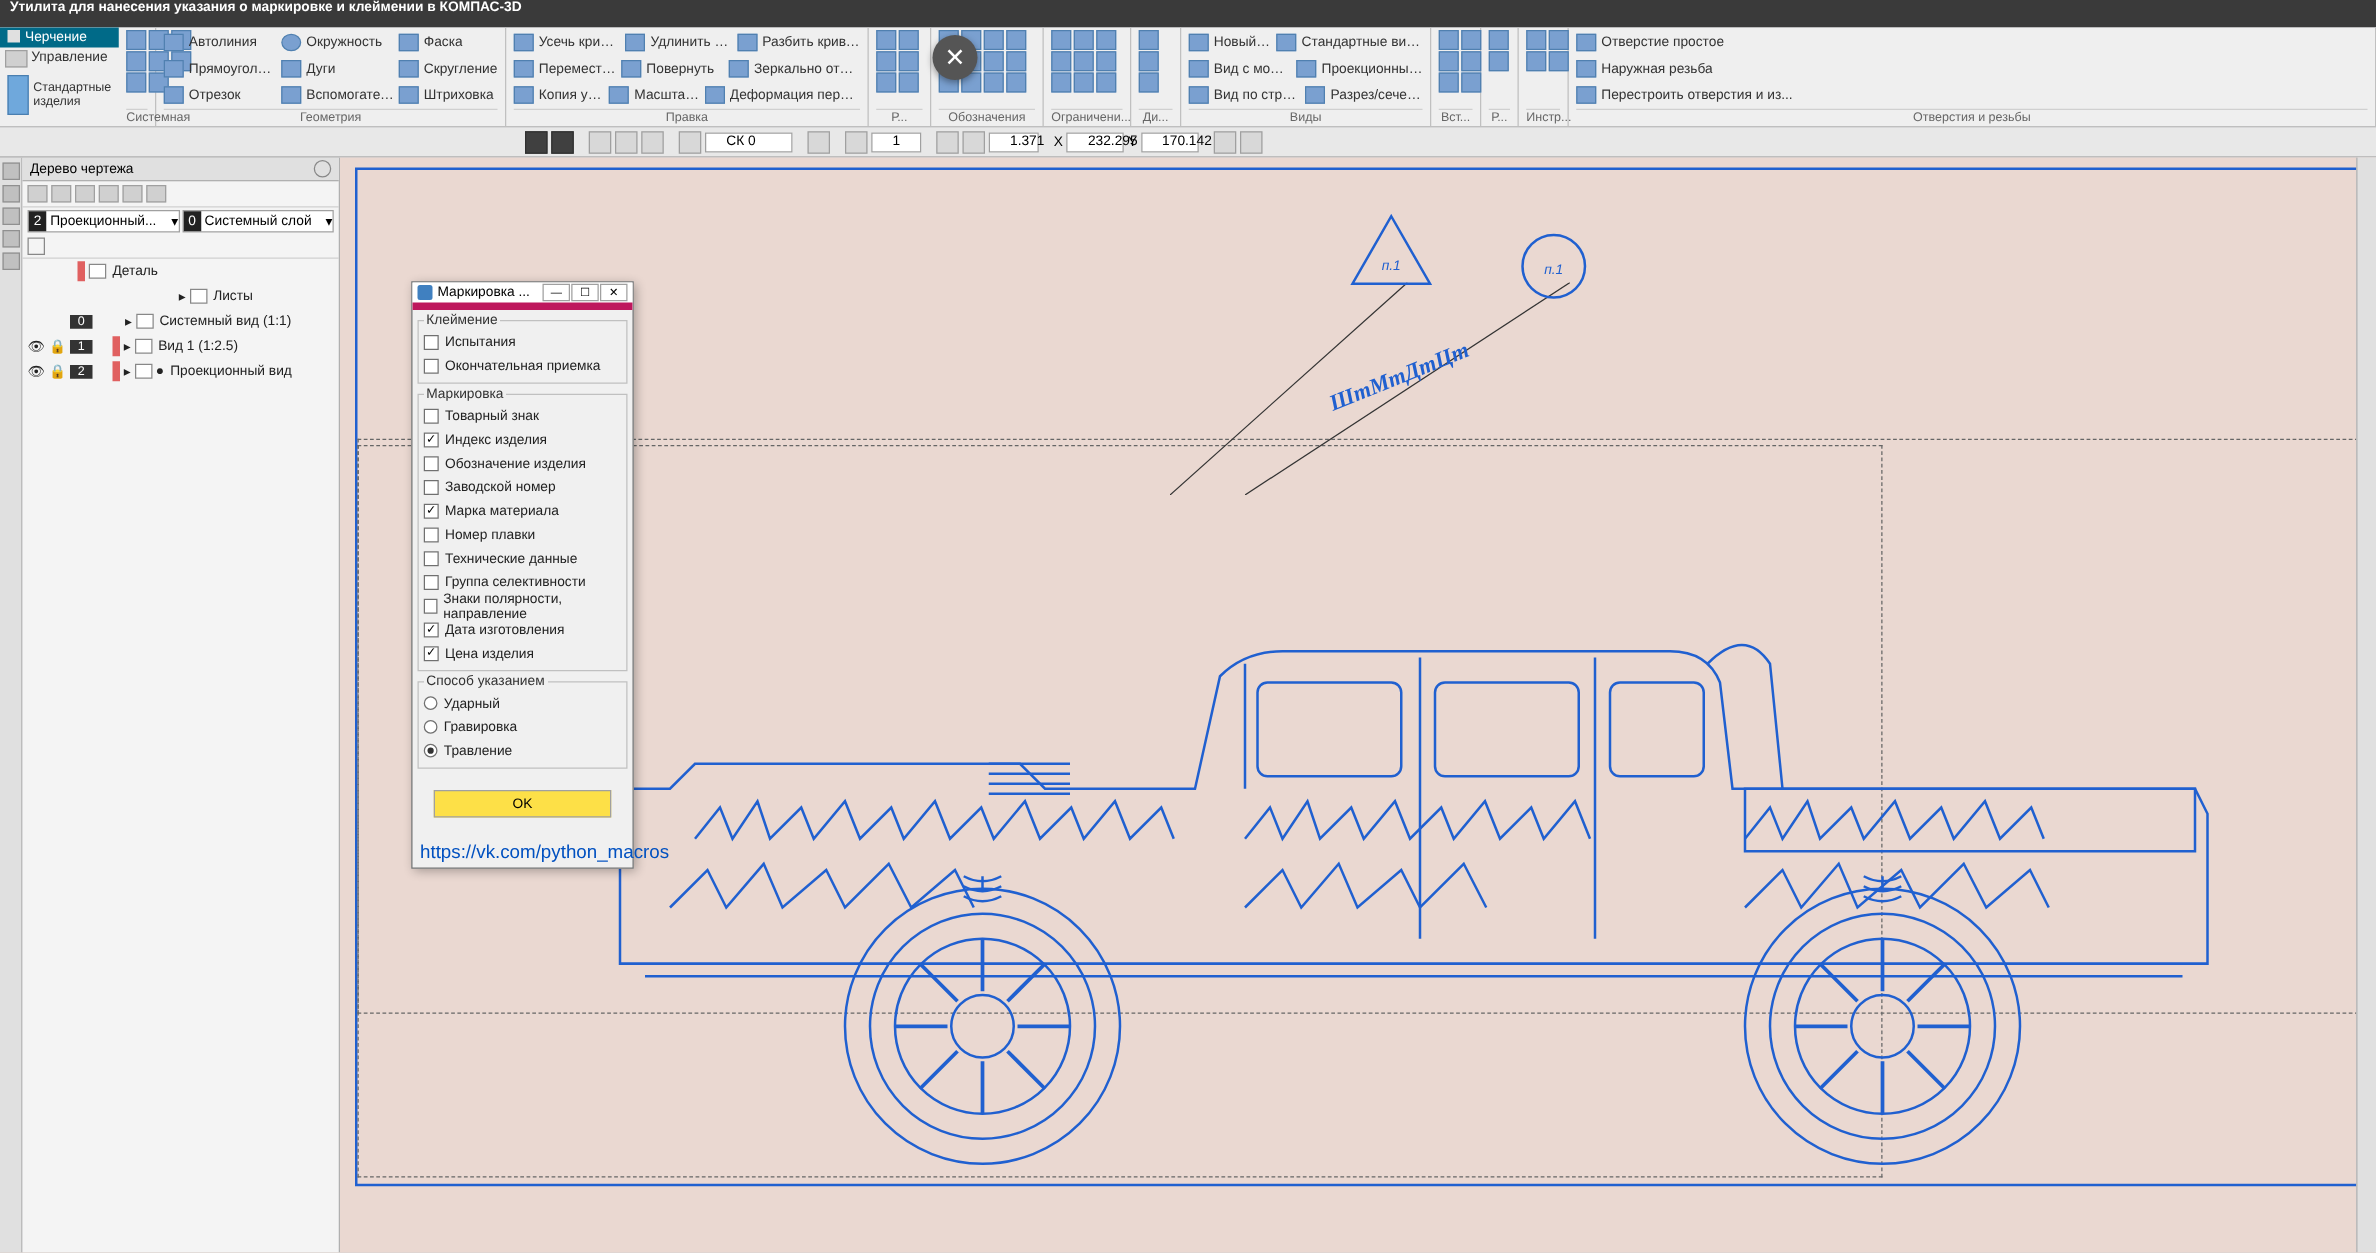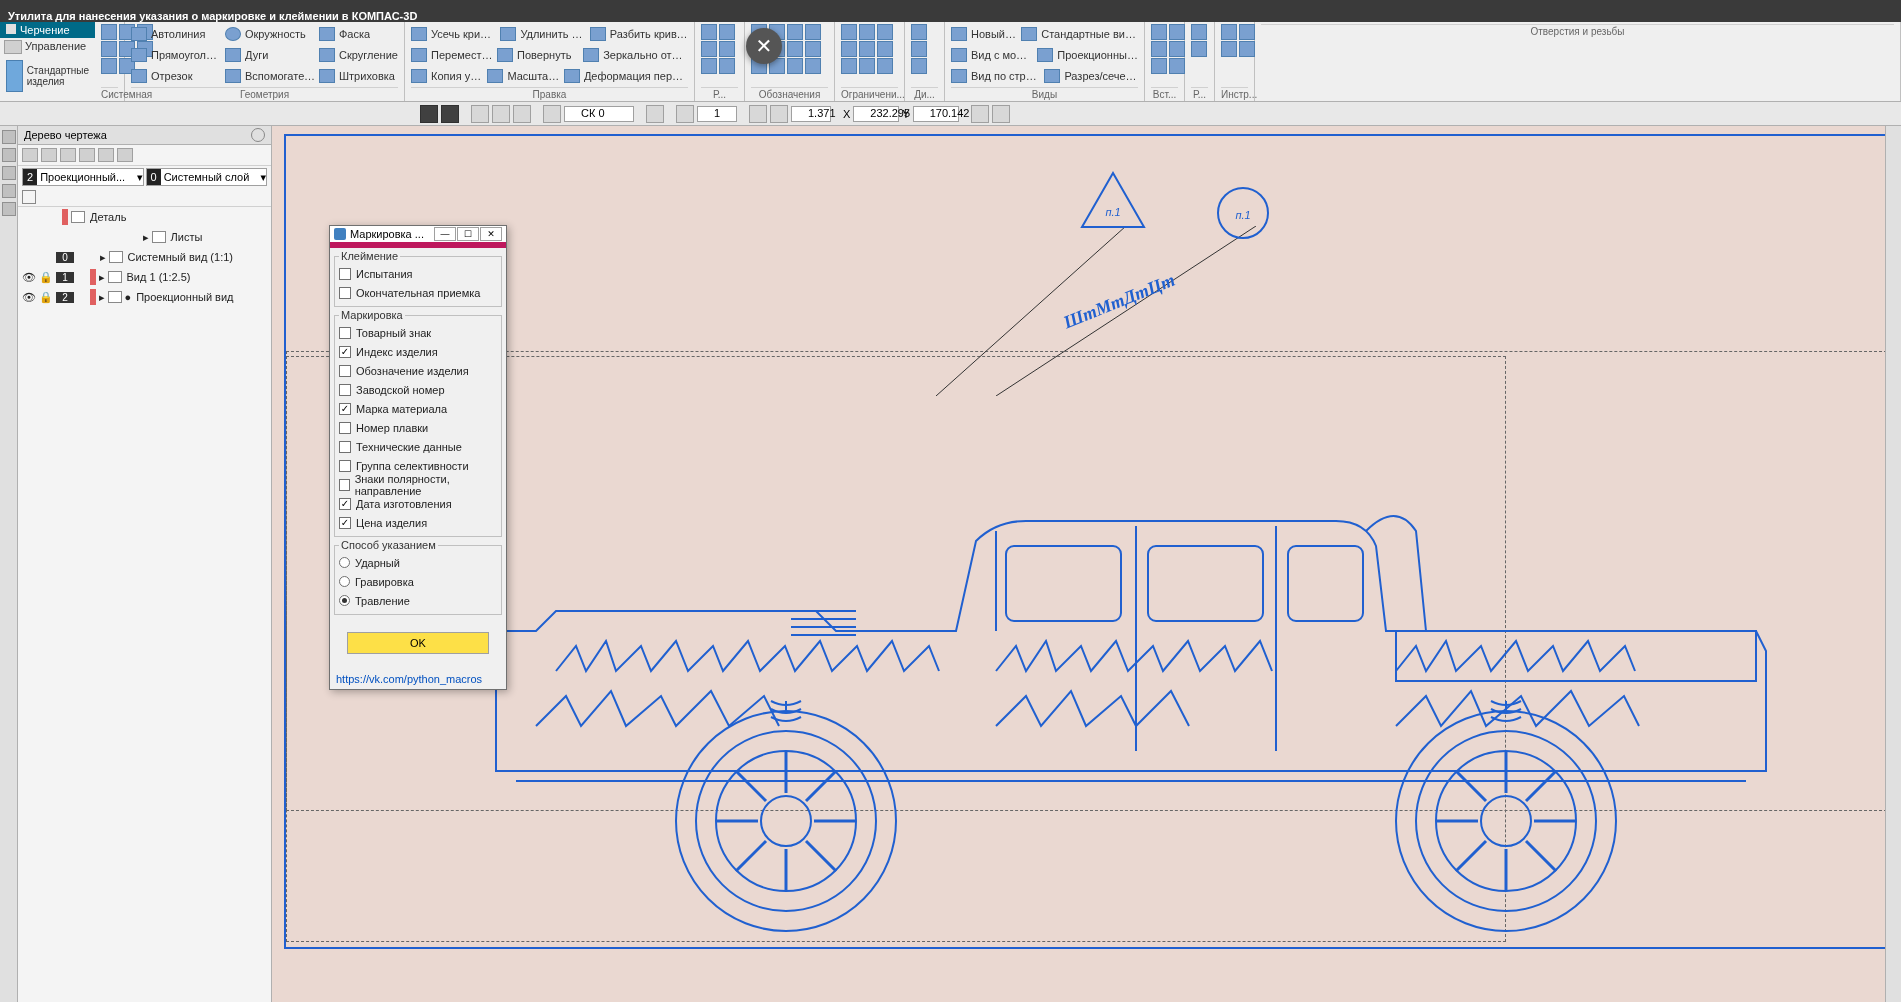--- a/index.html
+++ b/index.html
@@ -1,18 +1,18 @@
 <!DOCTYPE html>
 <html><head>
 <meta charset="utf-8">
 <style>
 * { box-sizing: border-box; margin: 0; padding: 0; font-family: "Segoe UI", Tahoma, sans-serif; font-size: 11px; }
 body { background: #cfcfd2; width: 1901px; height: 1002px; overflow: hidden; position: relative; }
 
-.titlebar { background: #3a3a3a; color: #fff; height: 22px; display: flex; align-items: flex-end; padding: 0 8px; font-size: 14px; font-weight: bold; }
+.titlebar { background: #3a3a3a; color: #fff; height: 22px; display: flex; align-items: flex-start; padding: 0 8px; font-size: 14px; font-weight: bold; }
 
 .ribbon { background: #efefef; border-bottom: 1px solid #b0b0b0; height: 80px; display: flex; }
 .ribbon-start { width: 95px; display:flex; flex-direction:column; }
 .ribbon-tab { background:#006a88; color:#fff; padding:2px 6px; font-size:11px; display:flex; align-items:flex-start; gap:4px;}
 .ribbon-tab .sq { width:10px; height:10px; background:#e0e0e0; display:inline-block;}
 .ribbon-row2 { padding:2px 4px; display:flex; gap:3px; }
 .mini-btn { width:18px; height:14px; background:#d0d0d0; border:1px solid #a0a0a0;}
 .ribbon-big { display:flex; align-items:center; gap:4px; padding:4px 6px; }
 .big-icon { width:32px; height:32px; background:#6fa8dc; border:1px solid #4a7fb0; }
 .ribbon-label { color:#333; font-size:10px; }
@@ -80,21 +80,21 @@
 .dialog-title .wins div { width:22px; height:14px; border:1px solid #a0a0a0; background:#fff; display:flex; align-items:center; justify-content:center; font-size:9px;}
 .dialog fieldset { border:1px solid #c0c0c0; margin:2px 4px; padding:2px 4px 4px 4px;}
 .dialog legend { font-size:11px; color:#333; padding:0 2px;}
 .chk-row { display:flex; align-items:center; gap:5px; height:19px; font-size:11px; color:#222;}
 .chk { width:12px; height:12px; border:1px solid #707070; background:#fff; display:flex; align-items:center; justify-content:center; font-size:10px; line-height:1;}
 .chk.on::after { content:"✓"; color:#000;}
 .radio { width:11px; height:11px; border:1px solid #707070; border-radius:50%; background:#fff; display:flex; align-items:center; justify-content:center;}
 .radio.on::after { content:""; width:5px; height:5px; background:#333; border-radius:50%;}
 .dialog-ok { margin:17px; height:22px; border:1px solid #a0a0a0; background:#fde047; display:flex; align-items:center; justify-content:center; font-size:11px;}
 .dialog-link { padding:2px 6px 4px 6px; }
-.dialog-link a { color:#0050c0; font-size:11px; text-decoration:none;}
+.dialog-link a { color:#0050c0; font-size:15px; text-decoration:none;}
 
 .close-overlay { position:absolute; left:746px; top:28px; width:36px; height:36px; border-radius:50%; background:#555; color:#fff; display:flex; align-items:center; justify-content:center; font-size:20px; z-index:100; box-shadow:0 2px 6px rgba(0,0,0,0.4);}
 .rightbar { position:absolute; right:0; top:126px; bottom:0; width:16px; background:#e0e0e0; border-left:1px solid #b0b0b0;}
 </style>
 </head>
 <body>
 
 <div class="titlebar">
   <span>Утилита для нанесения указания о маркировке и клеймении в КОМПАС-3D</span>
 </div>
@@ -333,20 +333,34 @@
         </div>
         <div class="icon-only-row">
           <div class="tool-icon"></div>
           <div class="tool-icon"></div>
         </div>
       </div>
     <div class="group-title">Инстр...</div>
   </div>
 
   <div class="ribbon-group" style="flex:1">
+    <div class="group-rows">
+      <div class="group-row">
+          <div class="tool-icon"></div>
+          <span class="tool-label">Отверстие простое</span>
+        </div>
+      <div class="group-row">
+          <div class="tool-icon"></div>
+          <span class="tool-label">Наружная резьба</span>
+        </div>
+      <div class="group-row">
+          <div class="tool-icon"></div>
+          <span class="tool-label">Перестроить отверстия и из...</span>
+        </div>
+    </div>
     <div class="group-title">Отверстия и резьбы</div>
   </div>
 </div>
 
 <div class="midbar">
   <div style="margin-left:410px" class="seg">
       <div class="btn dark"></div>
       <div class="btn dark"></div>
     </div>
   <div class="seg">

